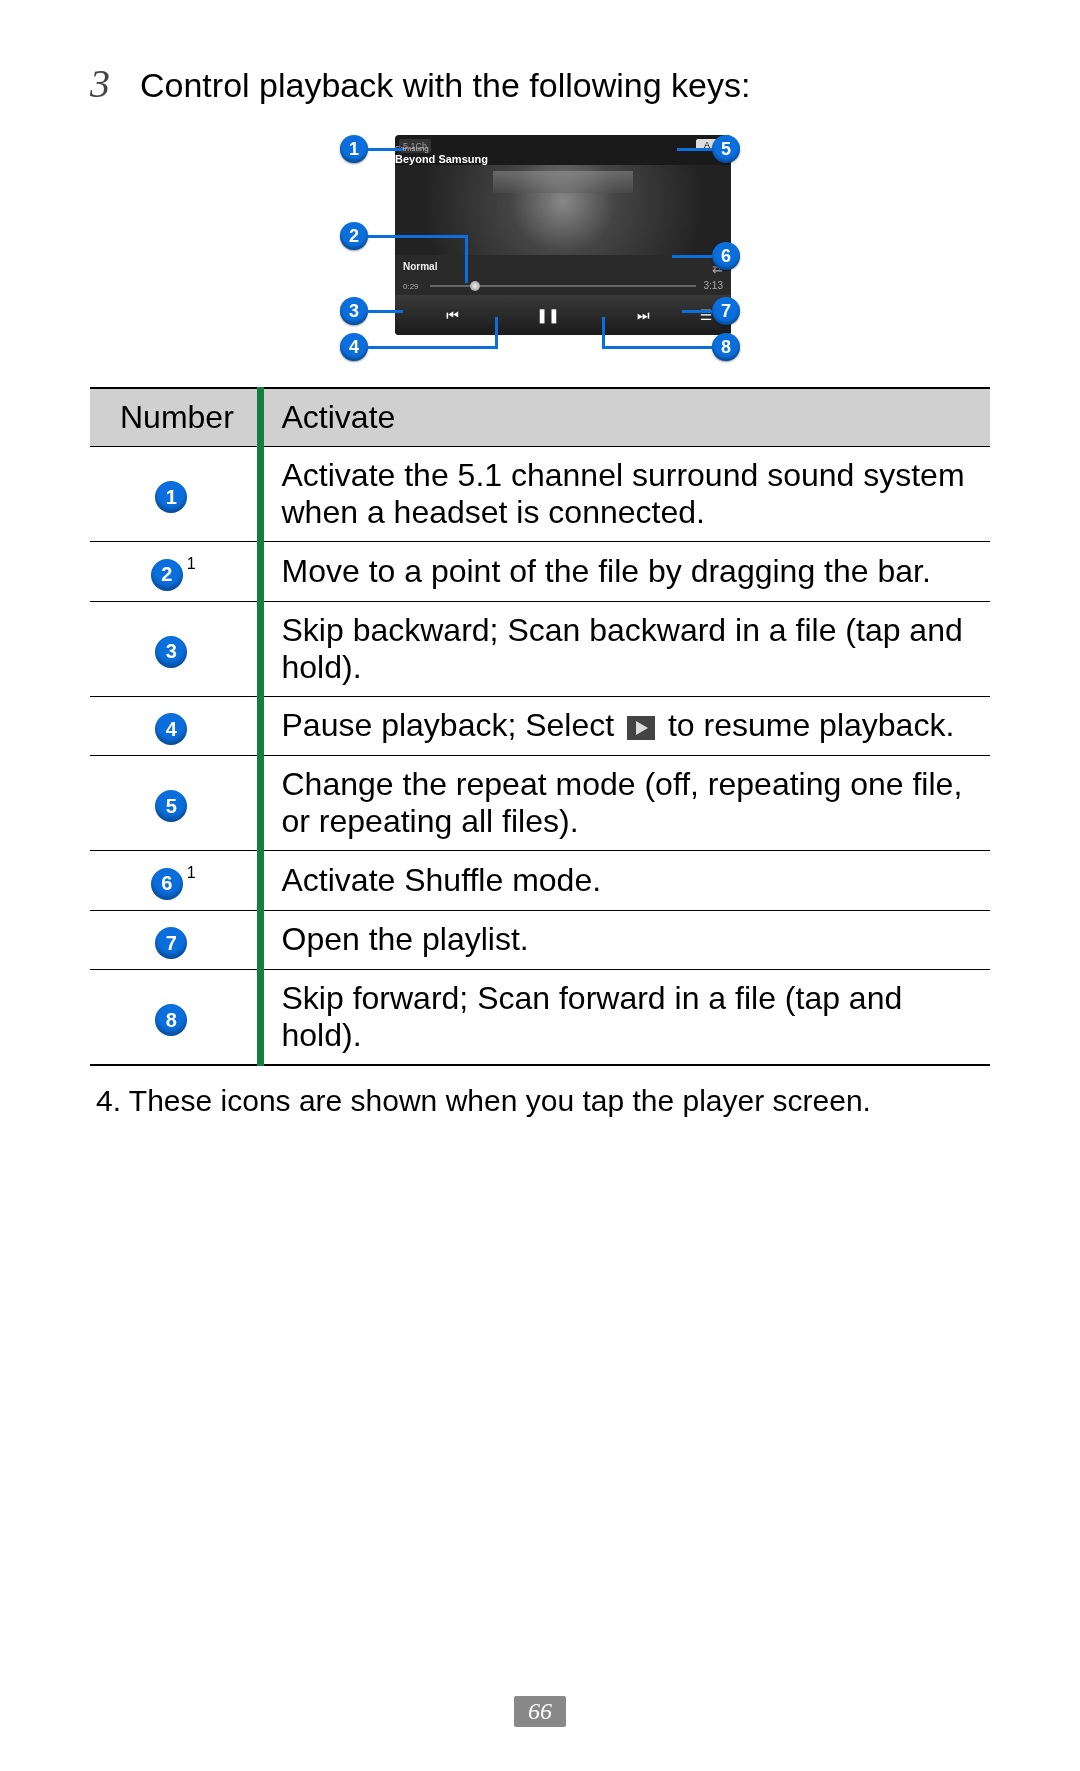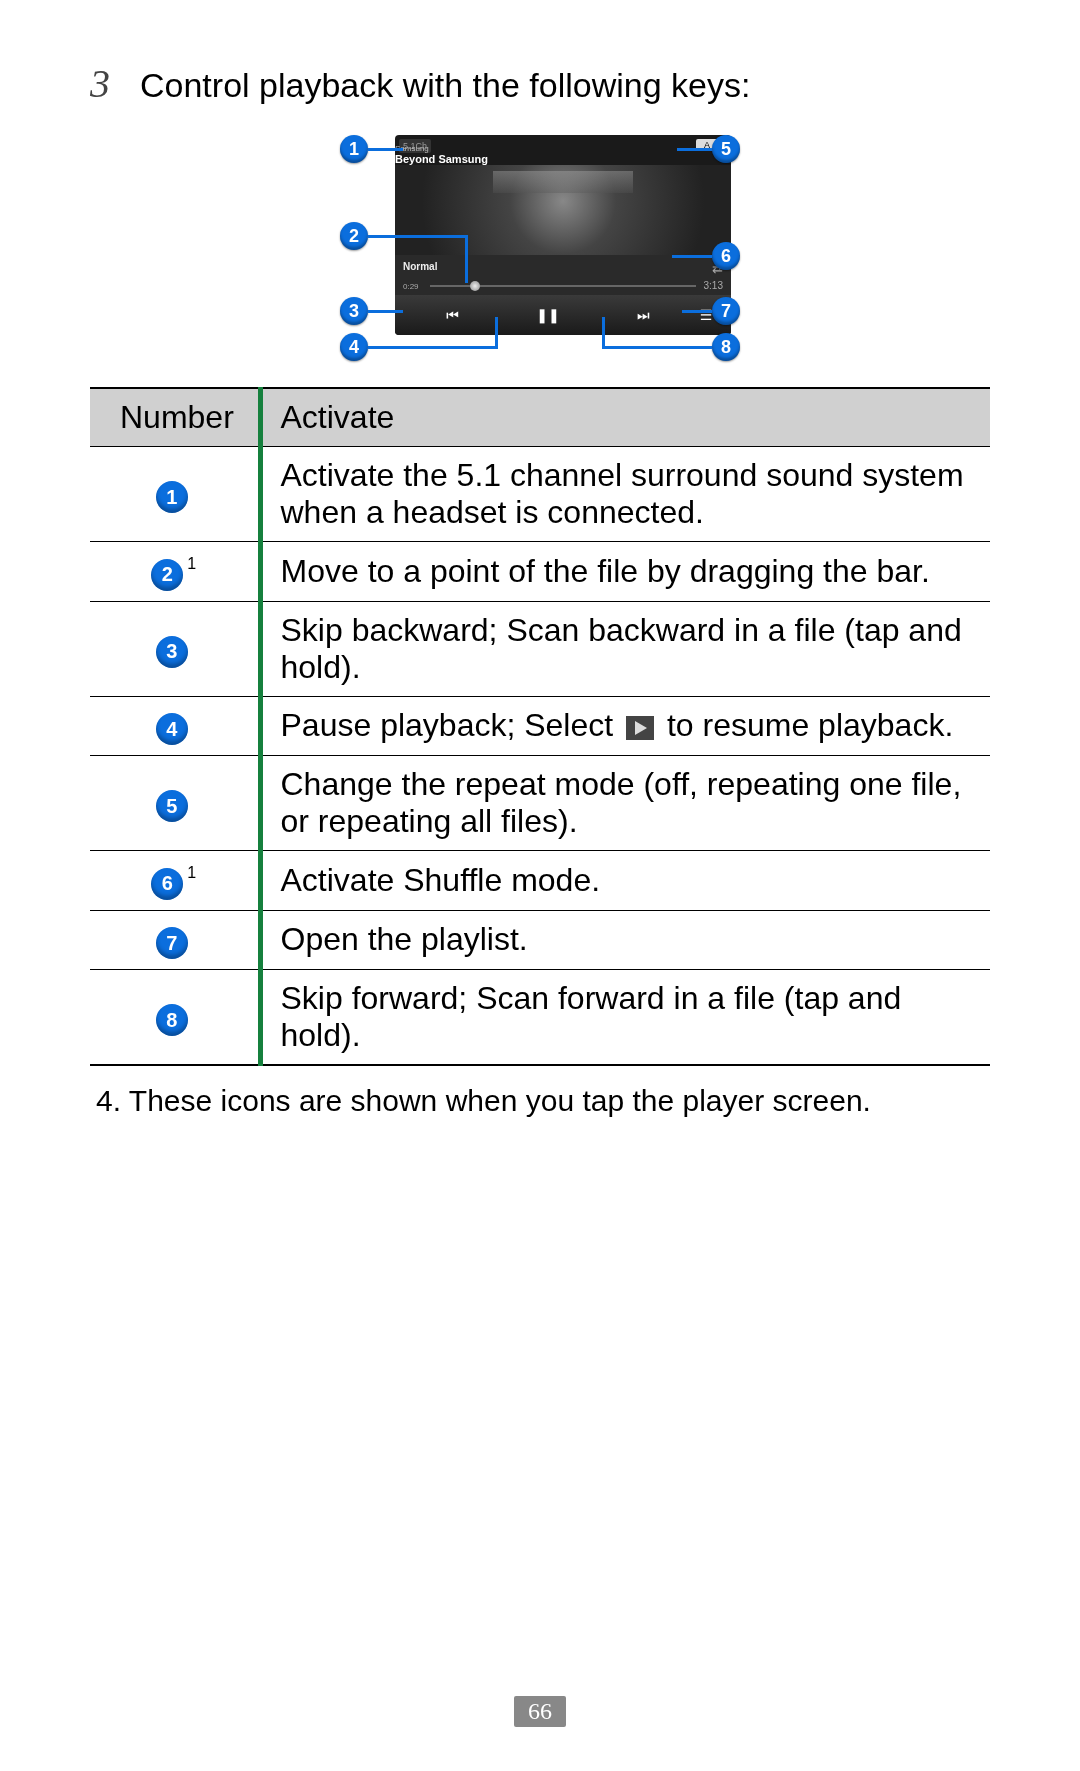--- a/index.html
+++ b/index.html
@@ -179,21 +179,21 @@
     text-align: left;
     vertical-align: middle;
   }
   .ftable th {
     background: #d0d0d0;
     font-weight: 400;
   }
   .ftable th.num-col, .ftable td.num-col {
     width: 170px;
     text-align: center;
-    border-right: 5px solid #15803d;
+    border-right: 7px solid #15803d;
   }
   .ftable tr:last-child td { border-bottom: 2px solid #000; }
   .ftable tr:first-child th { border-top: 2px solid #000; }
   .badge {
     display: inline-flex;
     width: 32px; height: 32px;
     background: #0b6edd;
     border-radius: 50%;
     color: #fff;
     align-items: center;
@@ -239,20 +239,21 @@
   .footer-section {
     font-style: italic;
     font-size: 22px;
     font-family: Georgia, serif;
     color: #333;
   }
   .page-num-box {
     display: inline-block;
     background: #888;
     color: #fff;
+    font-style: italic;
     font-family: Georgia, serif;
     padding: 2px 14px;
     font-size: 24px;
     margin-top: 4px;
     border-radius: 2px;
   }
 </style>
 </head>
 <body>
 

